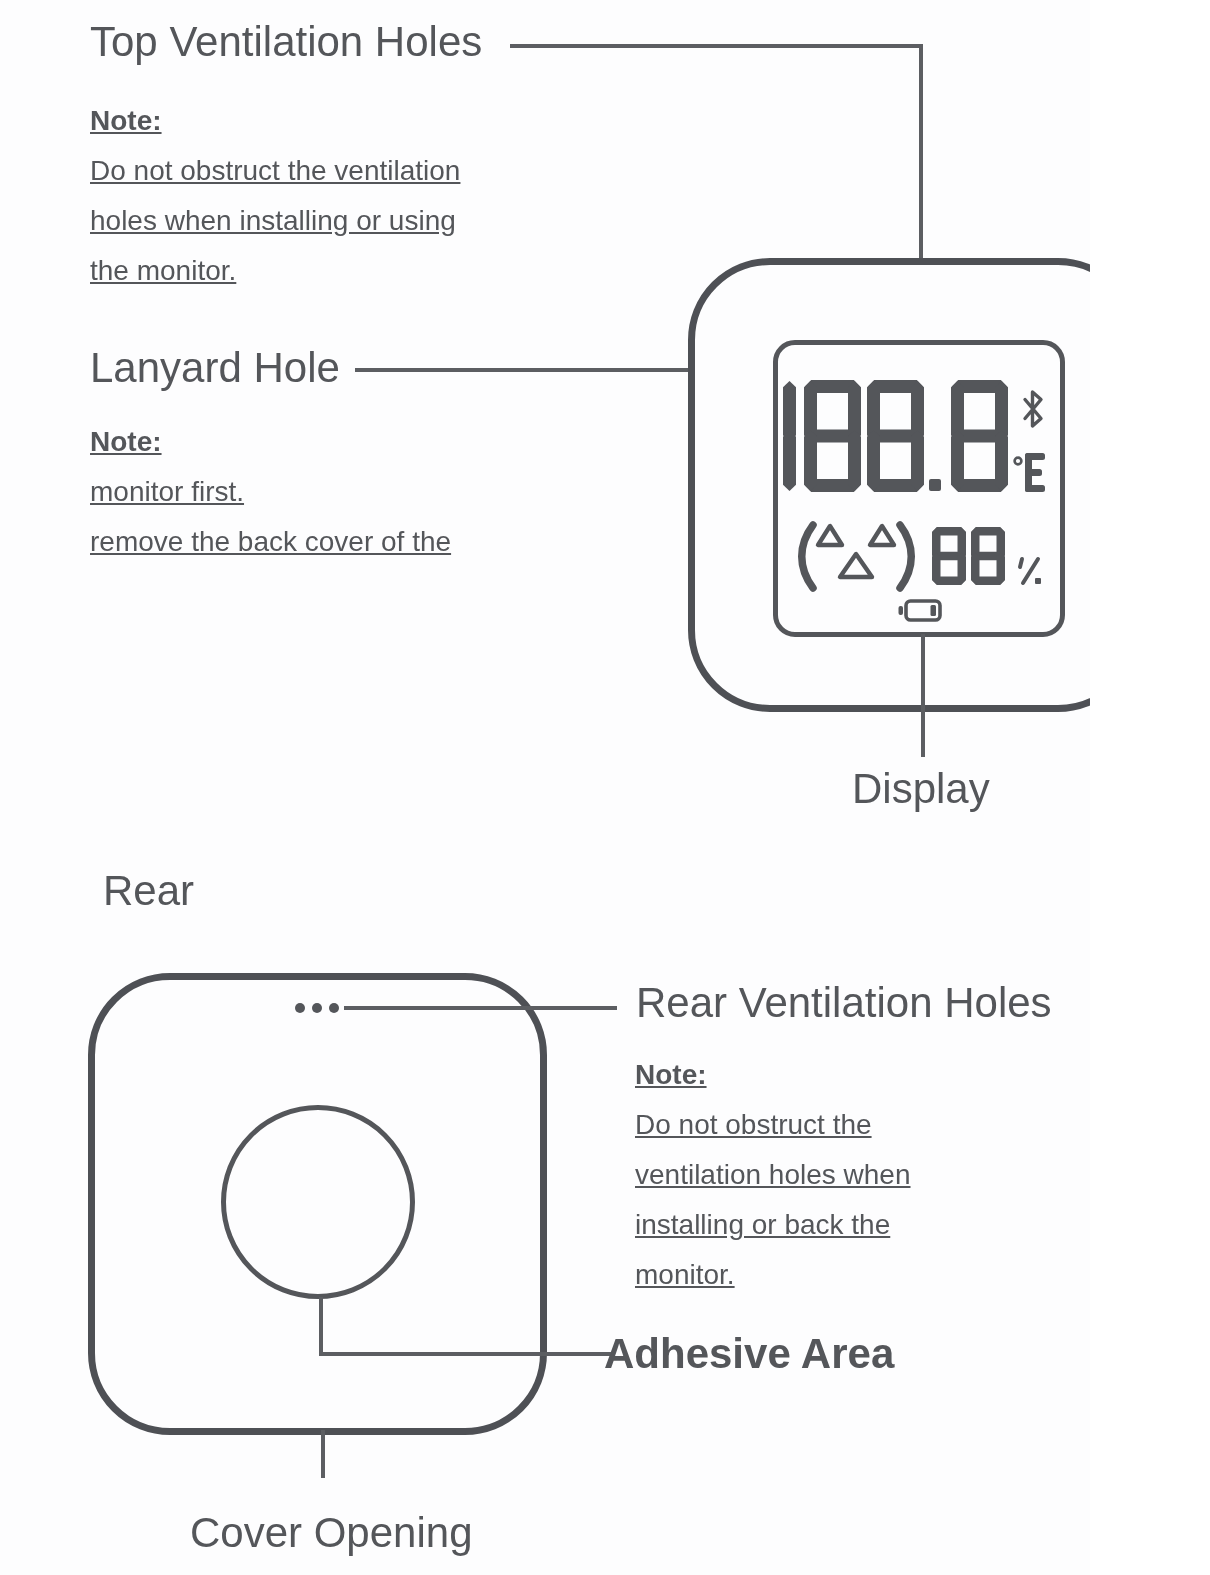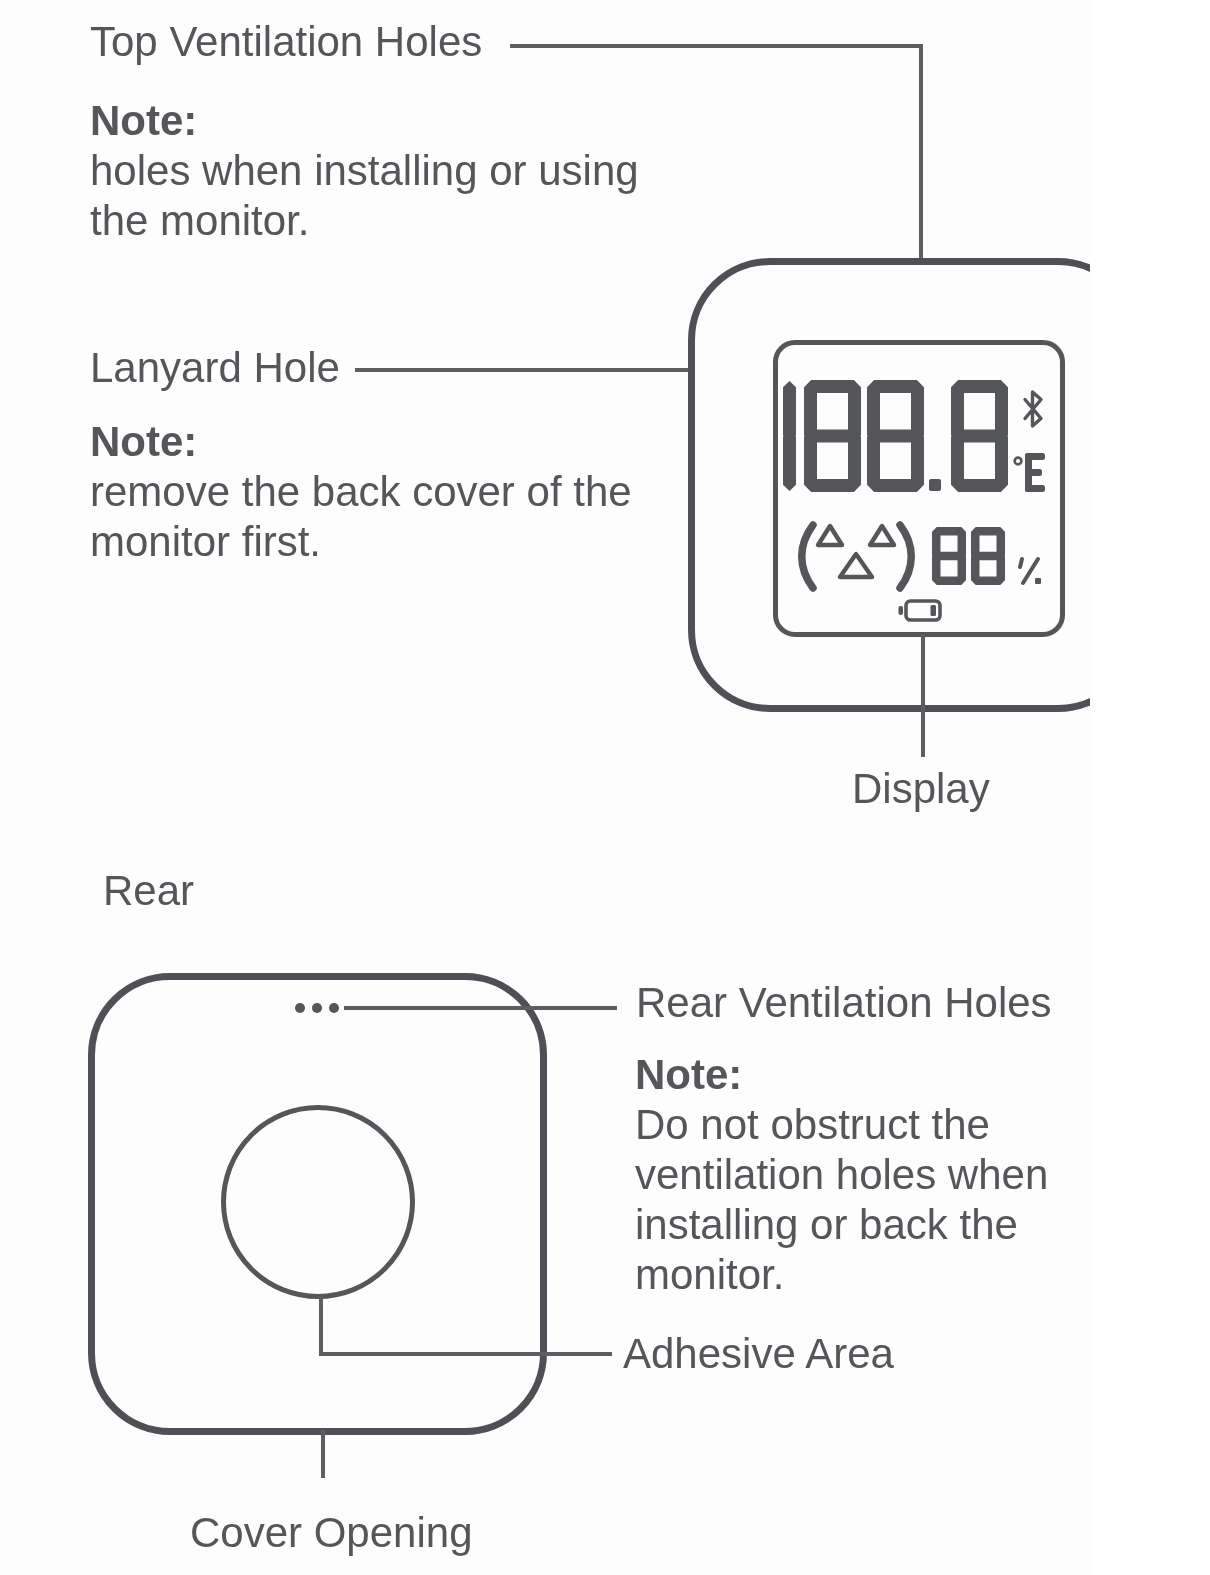--- a/index.html
+++ b/index.html
@@ -21,21 +21,21 @@
     background:var(--paper);
     overflow:hidden;
   }
   .abs{position:absolute;}
   .label{
     font-size:42px;
     line-height:44px;
     white-space:nowrap;
     color:var(--ink);
   }
-  .note{font-size:42px;}
+  .note{font-size:28px;text-decoration:underline;}
   .note div{line-height:50px;white-space:nowrap;}
   .note .nh{font-weight:700;}
   .cline{background:var(--line);}
   .device{
     border:7px solid var(--outline);
     border-radius:82px;
     background:transparent;
   }
   .lcd{
     border:5px solid var(--ink);
@@ -56,32 +56,33 @@
 
 <div class="page">
 
   <div class="abs label" style="left:90px;top:20px;">Top Ventilation Holes</div>
 
   <div class="abs cline" style="left:510px;top:44px;width:413px;height:4px;"></div>
   <div class="abs cline" style="left:919px;top:44px;width:4px;height:218px;"></div>
 
   <div class="abs note" style="left:90px;top:96px;">
     <div class="nh">Note:</div>
+    <div>Do not obstruct the ventilation</div>
     <div>holes when installing or using</div>
     <div>the monitor.</div>
   </div>
 
   <div class="abs label" style="left:90px;top:346px;">Lanyard Hole</div>
 
   <div class="abs cline" style="left:355px;top:368px;width:337px;height:4px;"></div>
 
   <div class="abs note" style="left:90px;top:417px;">
     <div class="nh">Note:</div>
+    <div>monitor first.</div>
     <div>remove the back cover of the</div>
-    <div>monitor first.</div>
   </div>
 
   <div class="abs device" style="left:688px;top:258px;width:452px;height:454px;"></div>
 
   <div class="abs lcd" style="left:773px;top:340px;width:292px;height:297px;"></div>
 
   <svg class="abs" style="left:773px;top:340px;" width="292" height="297" viewBox="0 0 292 297">
     <g id="temp-digits" fill="var(--ink)">
         <polygon points="16.5,41 23,47.15 23,95.35 16.5,101.5 10,95.35 10,47.15"></polygon>
         <polygon points="16.5,90.5 23,96.65 23,144.85 16.5,151 10,144.85 10,96.65"></polygon>
@@ -179,17 +180,17 @@
   <div class="abs label" style="left:636px;top:981px;">Rear Ventilation Holes</div>
 
   <div class="abs note" style="left:635px;top:1050px;">
     <div class="nh">Note:</div>
     <div>Do not obstruct the</div>
     <div>ventilation holes when</div>
     <div>installing or back the</div>
     <div>monitor.</div>
   </div>
 
-  <div class="abs label" style="left:623px;top:1332px;">Adhesive Area</div>
+  <div class="abs label" style="left:604px;top:1332px;font-weight:bold;">Adhesive Area</div>
 
   <div class="abs label" style="left:190px;top:1483px;margin-top:28px;">Cover Opening</div>
 
 </div>
 
 </body></html>

